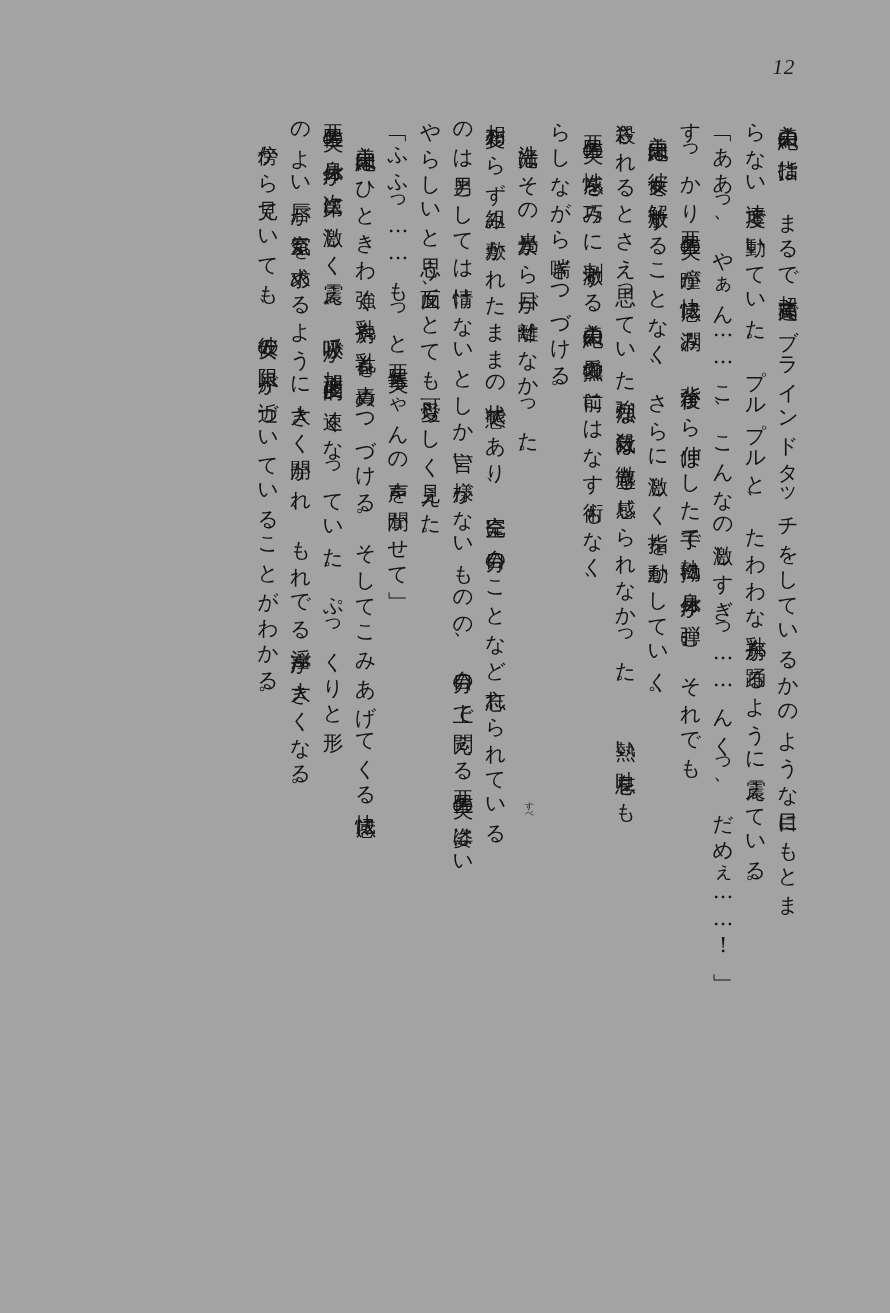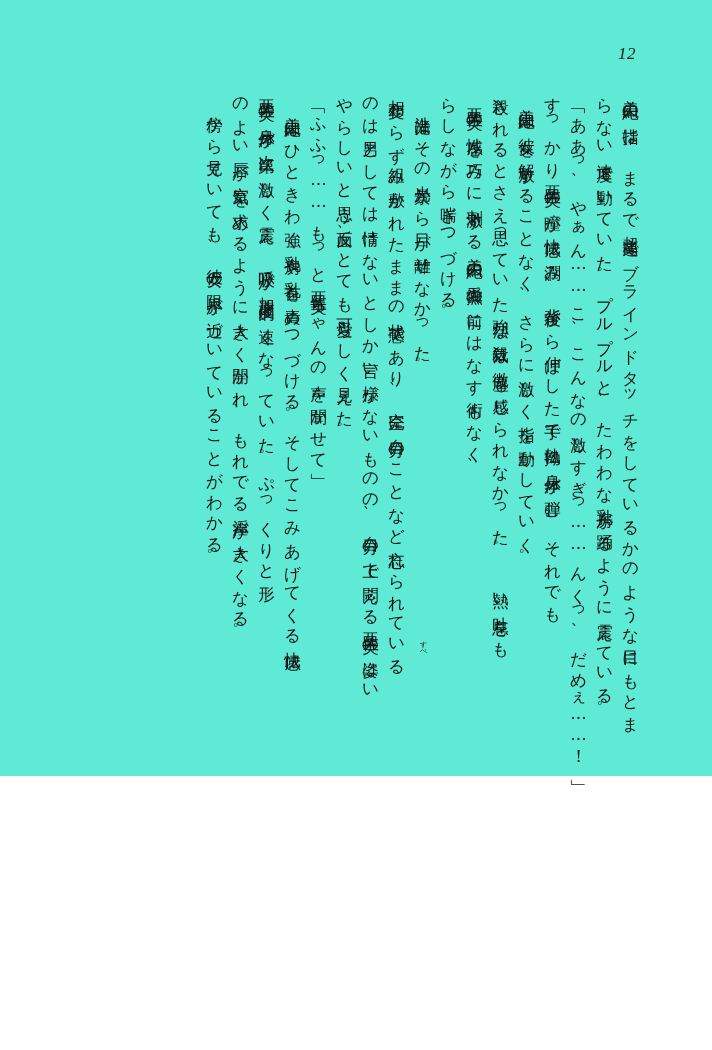--- a/index.html
+++ b/index.html
@@ -9,22 +9,22 @@
   }
   body {
     width: 712px;
     height: 1050px;
     overflow: hidden;
     font-family: "Liberation Serif", serif;
   }
   #page {
     position: relative;
     width: 712px;
-    height: 776px;
-    background: #5eead4;
+    height: 1050px;
+    background: #a3a3a3;
   }
   
   #page-number {
     position: absolute;
     top: 44px;
     right: 76px;
     font-family: "Liberation Serif", serif;
     font-style: italic;
     font-size: 17px;
     color: #1a1a1a;

